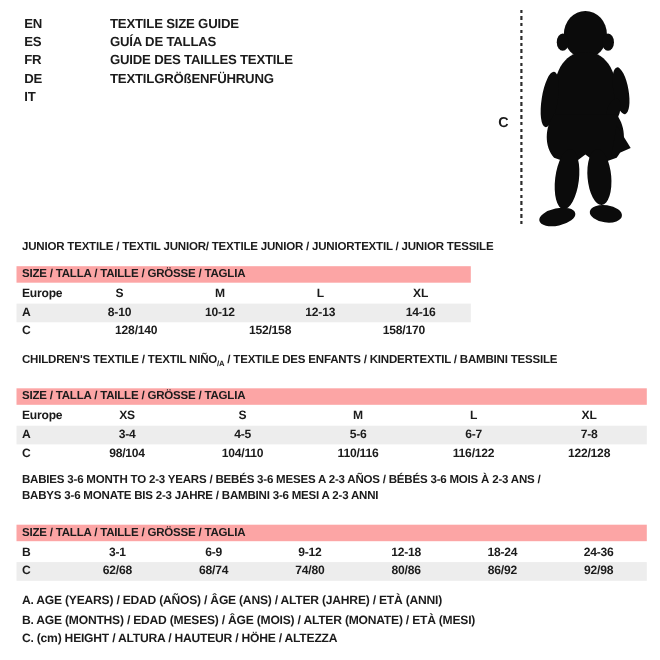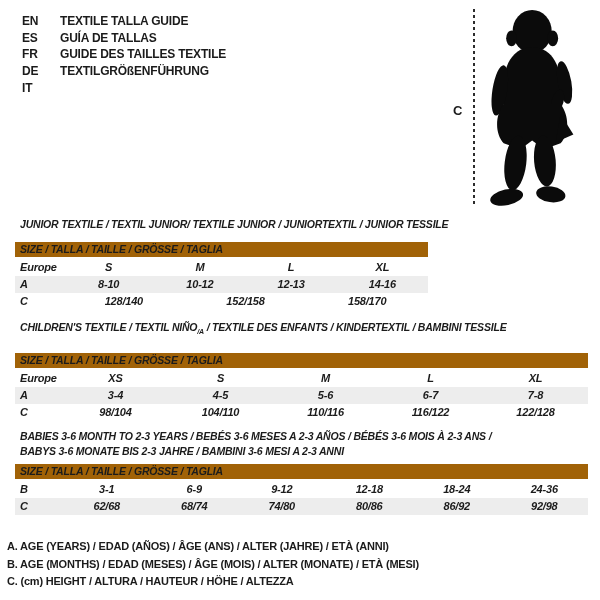--- a/index.html
+++ b/index.html
@@ -3,64 +3,64 @@
 <meta charset="utf-8">
 <style>
   html,body{margin:0;padding:0;background:#fff;}
   .page{
     position:relative;width:600px;height:600px;background:#fff;overflow:hidden;
     font-family:"Liberation Sans","DejaVu Sans",sans-serif;
     color:#1b1b1b;-webkit-font-smoothing:antialiased;
   }
   
   .lang-block{position:absolute;left:22px;top:13px;}
-  .lang-row{display:flex;height:16.6px;align-items:center;}
+  .lang-row{display:flex;height:16.6px;align-items:center;gap:40px;}
   .lang-code{width:38px;font-size:12px;font-weight:700;letter-spacing:-0.2px;}
   .lang-text{font-size:12px;font-weight:700;letter-spacing:-0.2px;white-space:nowrap;}
 
   
   .measure-line{position:absolute;left:473px;top:9px;width:2.4px;height:198px;
     background:repeating-linear-gradient(to bottom,#2c2c2c 0 3px,transparent 3px 6px);}
   .measure-label{position:absolute;left:453px;top:103px;font-size:13px;font-weight:700;}
   .baby{position:absolute;left:486px;top:6px;width:108px;height:206px;}
   .baby *{fill:#0b0b0b;}
 
   
-  .tbl{position:absolute;left:15px;font-style:italic;}
+  .tbl{position:absolute;left:15px;}
   .t1{top:218px;width:413px;}
   .t2{top:321px;width:573px;}
   .t3{top:429px;width:573px;}
   .tbl-title{margin:0 0 0 5px;font-size:10.5px;font-weight:700;letter-spacing:-0.2px;
     line-height:13px;white-space:nowrap;}
   .t1 .tbl-title{margin-bottom:11px;}
   .t2 .tbl-title{margin-bottom:15px;}
-  .t3 .tbl-title{line-height:14.5px;margin-bottom:6px;}
+  .t3 .tbl-title{line-height:14.5px;margin-bottom:19px;}
   .subA{font-size:7px;}
-  .bar{height:15px;line-height:15px;background:#a16207;font-size:10.5px;font-weight:700;
+  .bar{height:15px;line-height:15px;background:#fca5a5;font-size:10.5px;font-weight:700;
     letter-spacing:-0.2px;padding-left:5px;margin-bottom:2px;box-sizing:border-box;}
   .row{display:flex;height:17px;line-height:17px;font-size:11px;font-weight:700;
     letter-spacing:-0.2px;}
   .row.shade{background:#ededed;}
   .row .lbl{width:48px;padding-left:5px;box-sizing:border-box;text-align:left;}
   .row .cell{flex:1;text-align:center;}
 
   
-  .legend{position:absolute;left:7px;top:538px;}
+  .legend{position:absolute;left:20px;top:538px;}
   .legend-line{font-size:11px;font-weight:700;letter-spacing:-0.2px;line-height:17.5px;
     white-space:nowrap;}
 </style>
 </head>
 <body>
 
 <div class="page">
 
   <div class="lang-block">
     <div class="lang-row">
       <span class="lang-code">EN</span>
-      <span class="lang-text">TEXTILE TALLA GUIDE</span>
+      <span class="lang-text">TEXTILE SIZE GUIDE</span>
     </div>
     <div class="lang-row">
       <span class="lang-code">ES</span>
       <span class="lang-text">GUÍA DE TALLAS</span>
     </div>
     <div class="lang-row">
       <span class="lang-code">FR</span>
       <span class="lang-text">GUIDE DES TAILLES TEXTILE</span>
     </div>
     <div class="lang-row">

